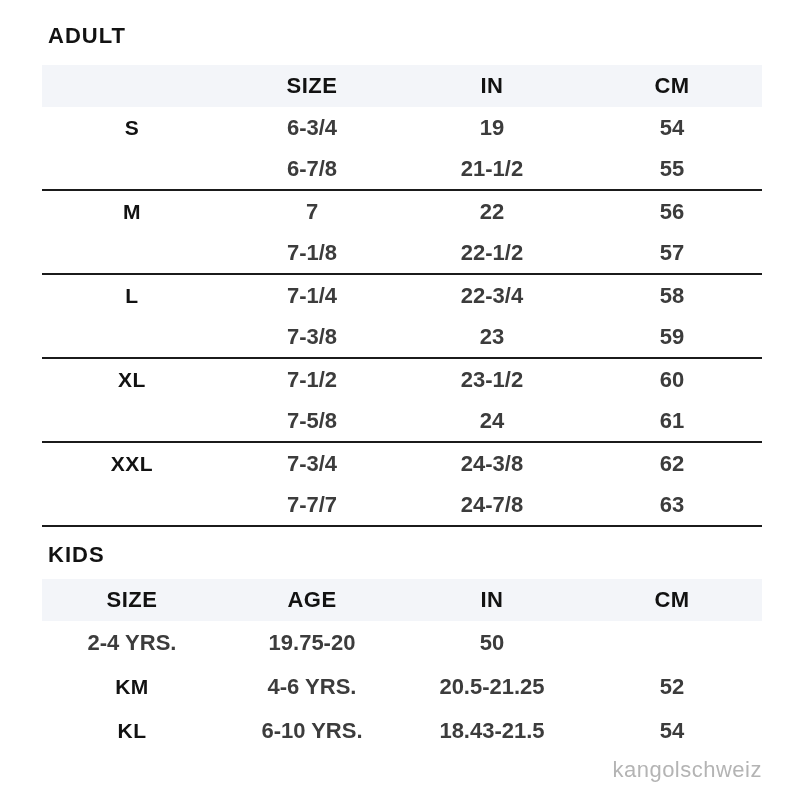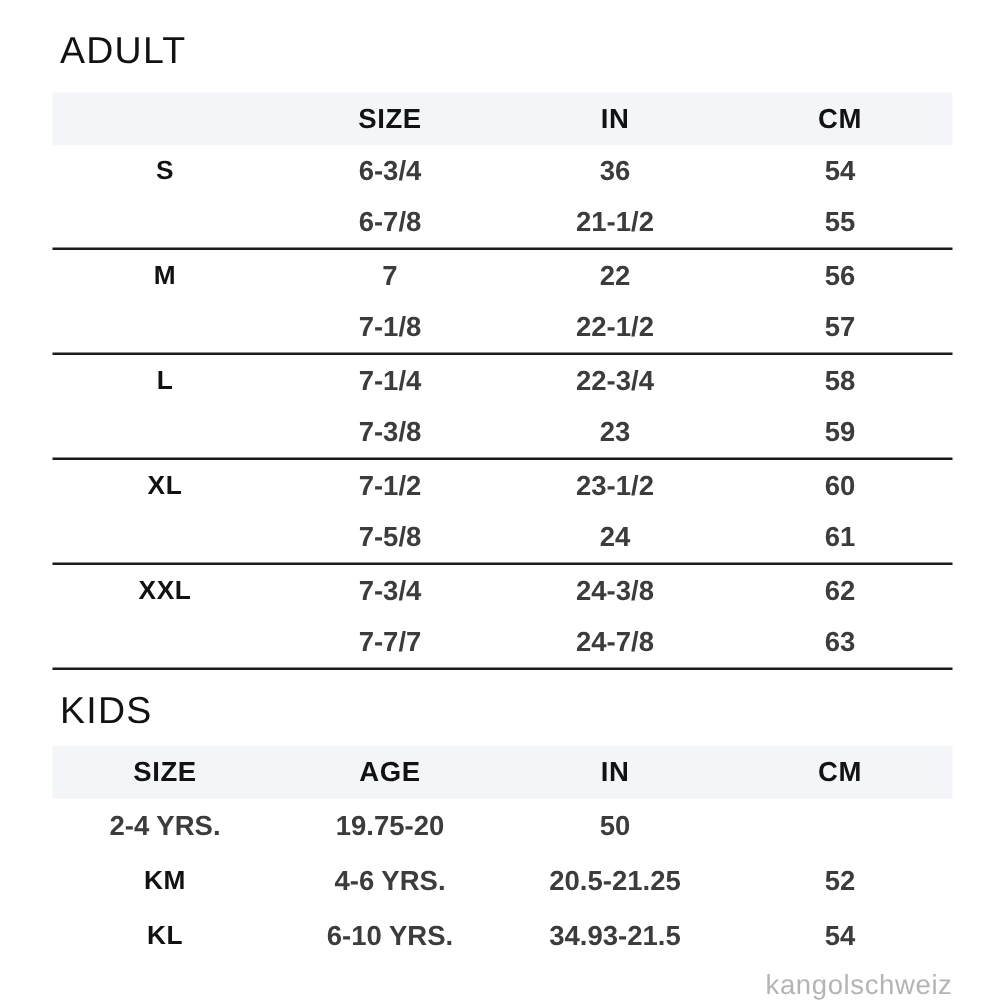--- a/index.html
+++ b/index.html
@@ -16,22 +16,22 @@
     background: var(--page-bg);
     font-family: "Liberation Sans", sans-serif;
   }
   .page {
     width: 804px;
     height: 804px;
     padding: 24px 42px 0 42px;
     overflow: hidden;
   }
   .section-title {
-    font-size: 30px;
-    font-weight: 400;
+    font-size: 22px;
+    font-weight: 700;
     letter-spacing: 1px;
     color: var(--bold-text);
     padding-left: 6px;
     line-height: 1.1;
   }
   .section-title.adult { margin-bottom: 17px; }
   .section-title.kids  { margin-top: 16px; margin-bottom: 12px; }
 
   .size-table { width: 720px; }
 
@@ -88,21 +88,21 @@
       <div class="cell"></div>
       <div class="cell">SIZE</div>
       <div class="cell">IN</div>
       <div class="cell">CM</div>
     </div>
 
     <div class="adult-group">
       <div class="trow">
         <div class="cell rowlabel">S</div>
         <div class="cell">6-3/4</div>
-        <div class="cell">36</div>
+        <div class="cell">19</div>
         <div class="cell">54</div>
       </div>
       <div class="trow">
         <div class="cell rowlabel"></div>
         <div class="cell">6-7/8</div>
         <div class="cell">21-1/2</div>
         <div class="cell">55</div>
       </div>
     </div>
 
@@ -184,20 +184,20 @@
     </div>
     <div class="trow body-row">
       <div class="cell rowlabel">KM</div>
       <div class="cell">4-6 YRS.</div>
       <div class="cell">20.5-21.25</div>
       <div class="cell">52</div>
     </div>
     <div class="trow body-row">
       <div class="cell rowlabel">KL</div>
       <div class="cell">6-10 YRS.</div>
-      <div class="cell">34.93-21.5</div>
+      <div class="cell">18.43-21.5</div>
       <div class="cell">54</div>
     </div>
   </div>
 
   <div class="watermark">kangolschweiz</div>
 
 </div>
 
 </body></html>

